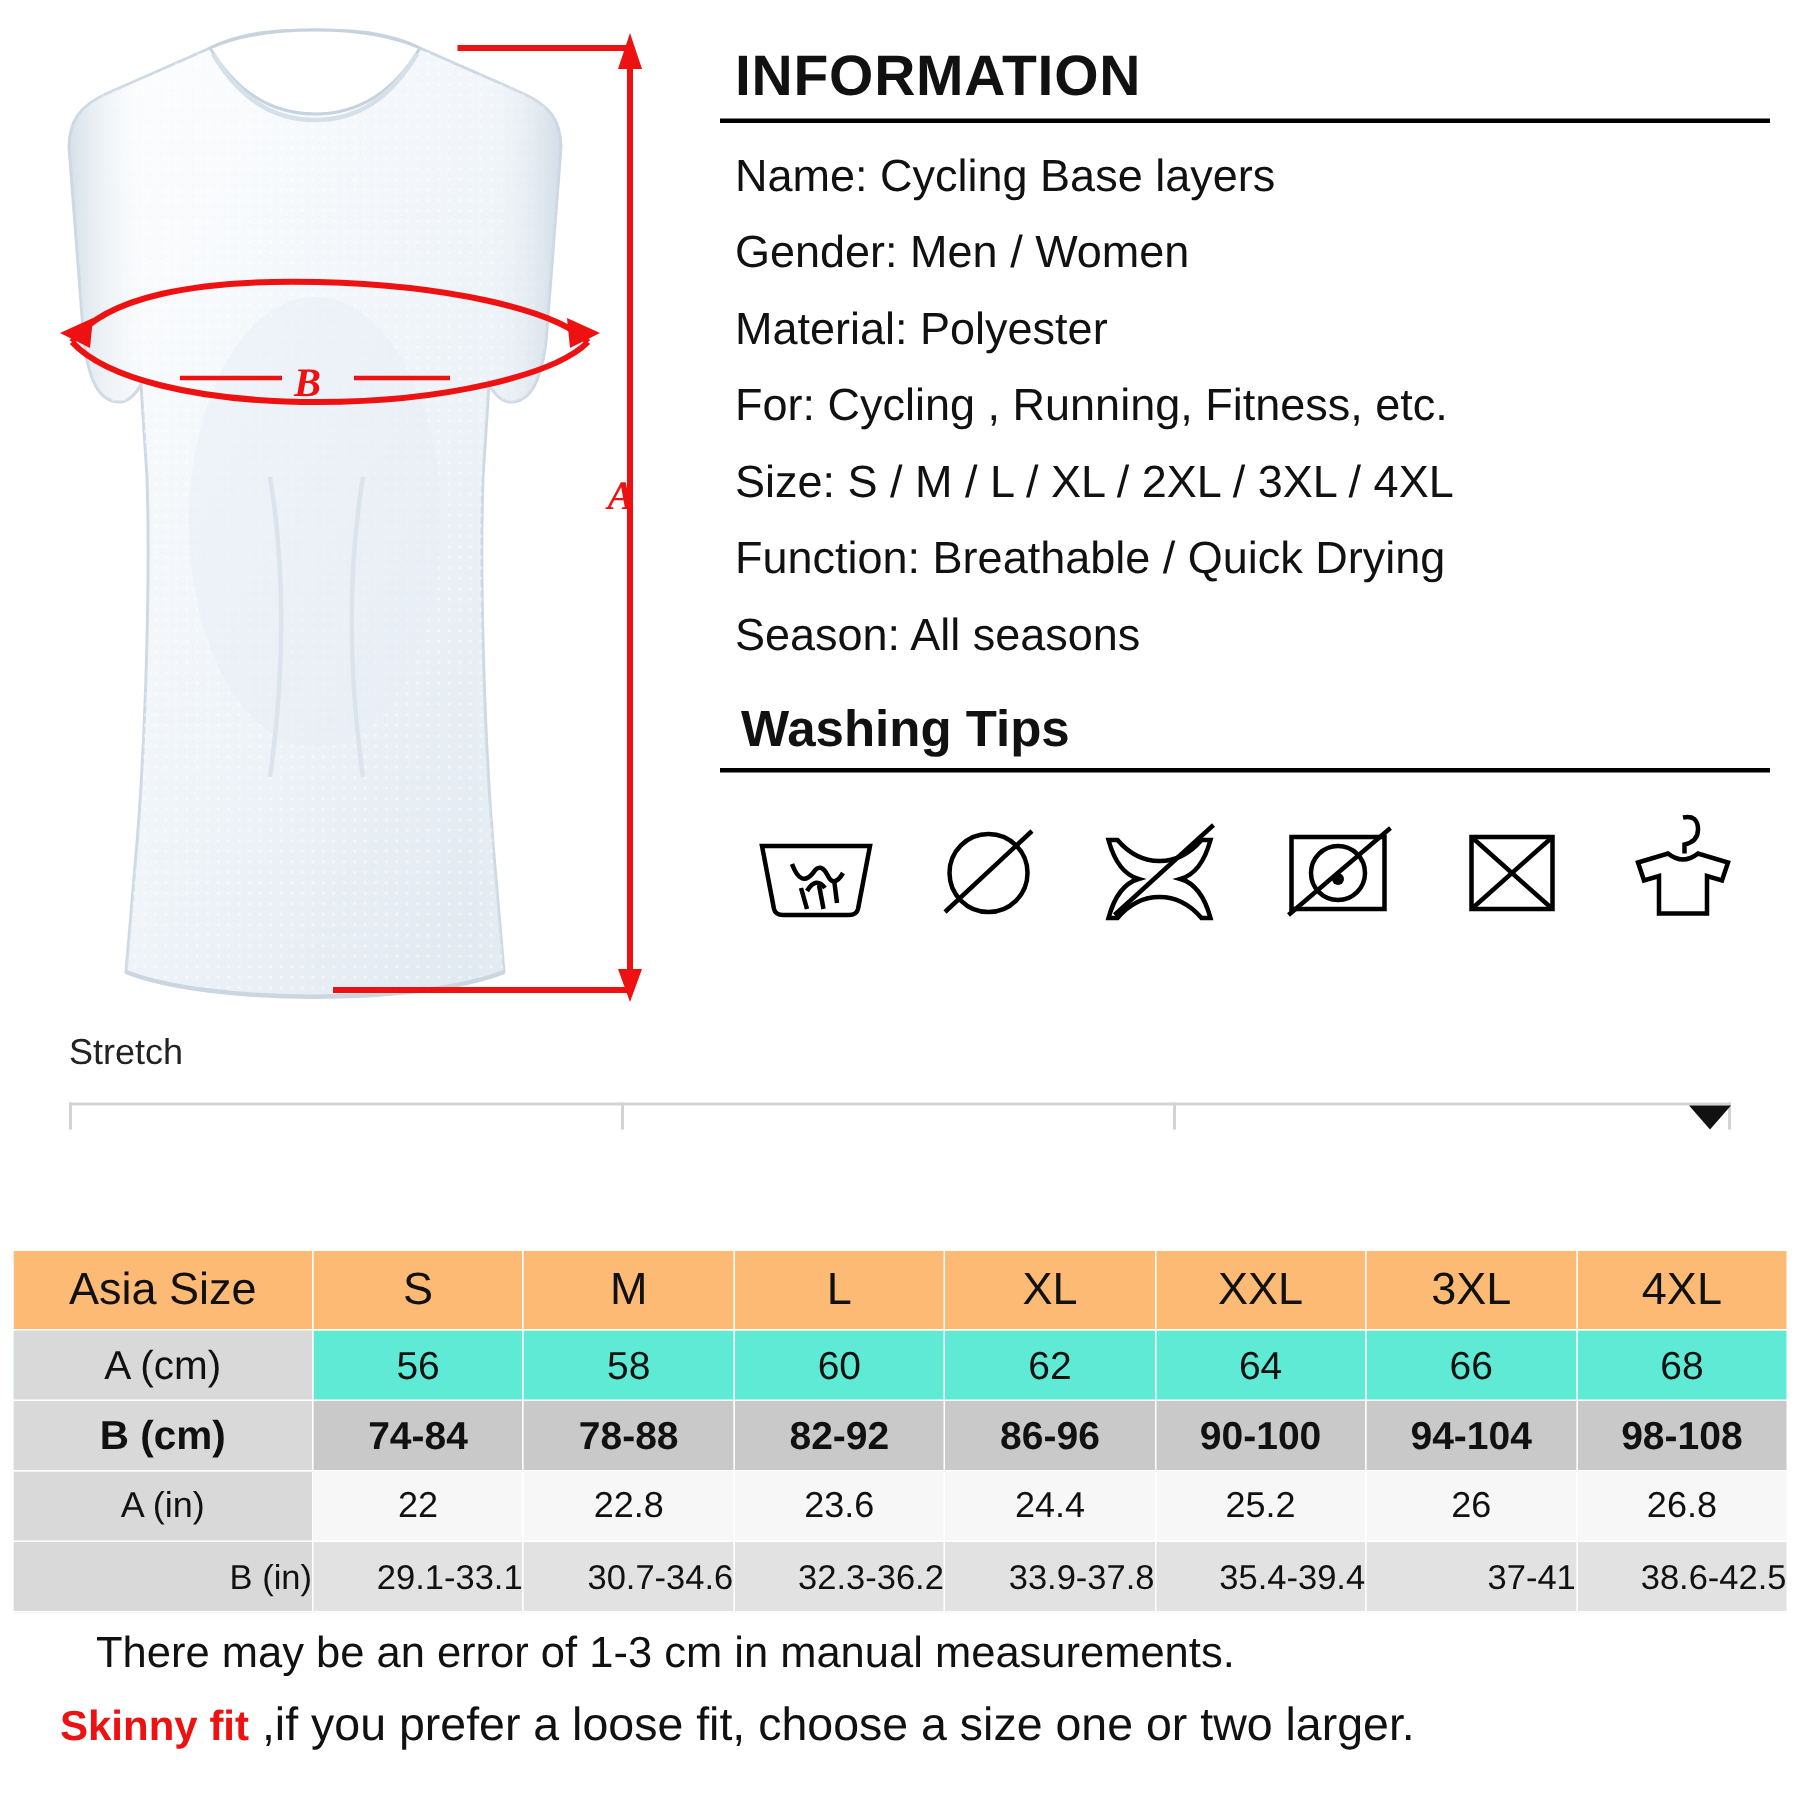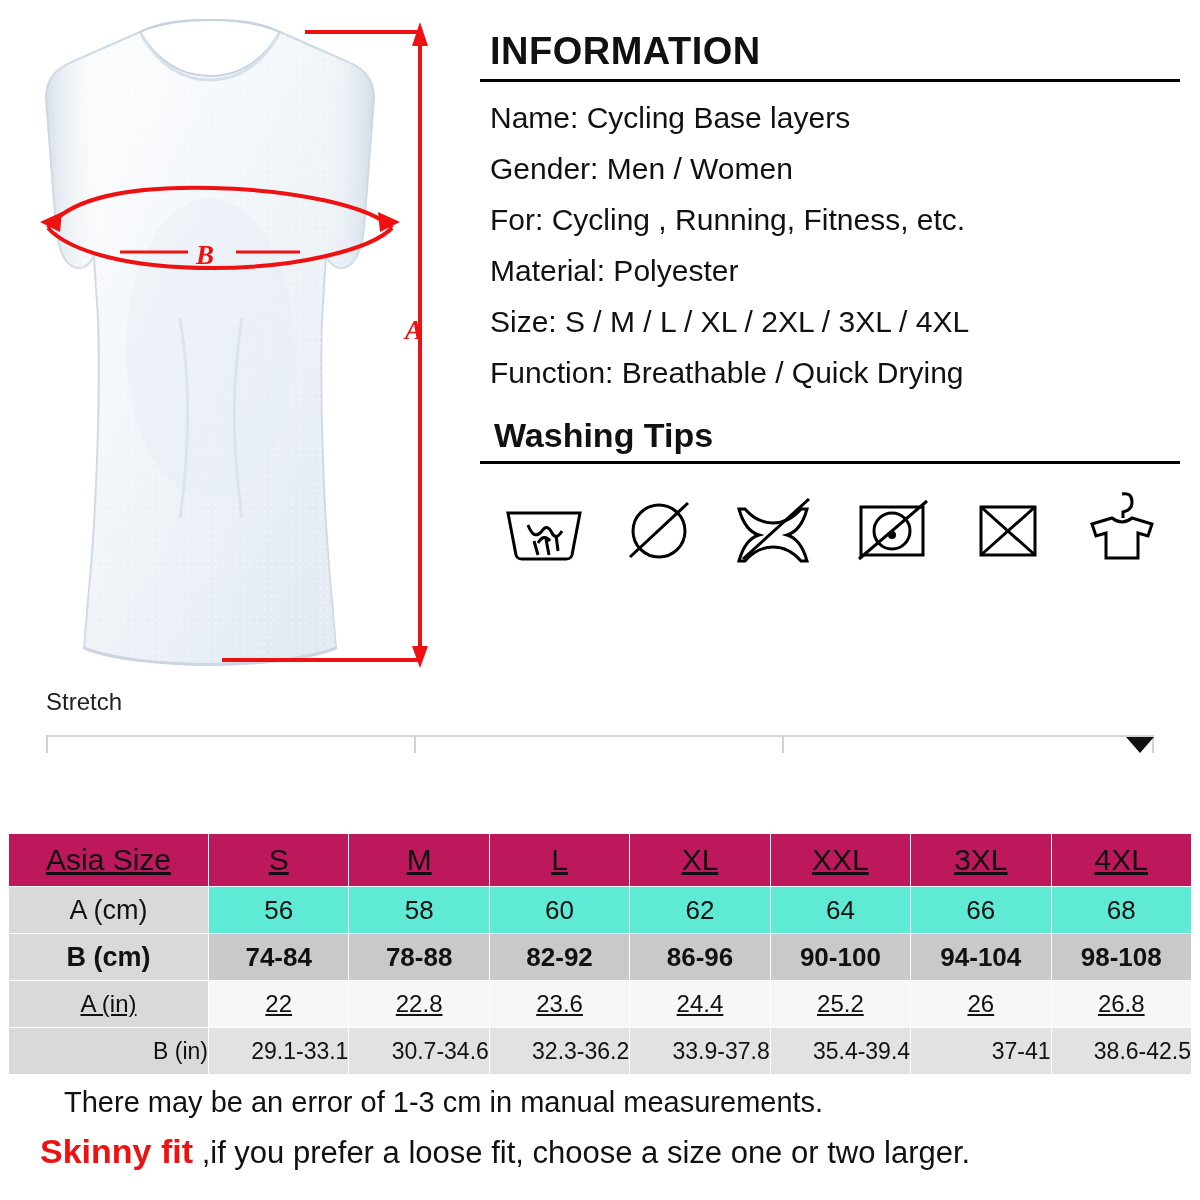--- a/index.html
+++ b/index.html
@@ -131,30 +131,30 @@
     table-layout:fixed;
   }
   td{
     text-align:center;
     font-size:26px;
     height:46px;
     border:1px solid #ffffff;
     padding:0;
   }
   .hdr td{
-    background:#be185d;color:#111;font-size:30px;height:52px;text-decoration:underline;
+    background:#fdba74;color:#111;font-size:30px;height:52px;
   }
   .hdr td.rowhead{font-size:30px;}
   .rowhead{
     background:#d9d9d9;
     font-size:27px;
   }
   .rowA{background:#5eead4;}
   .rowB{background:#c9c9c9;font-weight:bold;}
-  .rowA2{background:#f7f7f7;text-decoration:underline;}
+  .rowA2{background:#f7f7f7;}
   .rowB2{background:#e2e2e2;}
   .rowA2 td, .rowB2 td{font-size:24px;}
   .rowB2 td{font-size:23px;text-align:right;}
   
   .note{
     position:absolute;
     left:40px;top:1086px;
     font-size:29px;
     color:#111;
     margin-left:24px;
@@ -162,21 +162,21 @@
   .fitline{
     position:absolute;
     left:40px;top:1132px;
     font-size:31px;
     color:#111;
     white-space:nowrap;
   }
   .fitline .skinny{
     color:#ee1111;
     font-weight:bold;
-    font-size:34px;
+    font-size:28px;
   }
 </style>
 </head>
 <body>
 
 <div class="top">
 
   <div class="left-pane">
 
     <div class="garment-wrap">
@@ -260,24 +260,25 @@
     <div class="label-B">B</div>
     <div class="stretch-label">Stretch</div>
   </div>
 
   <div class="right-pane">
     <div class="info-title">INFORMATION</div>
     <div class="rule"></div>
     <ul class="info-list">
       <li>Name: Cycling Base layers</li>
       <li>Gender: Men / Women</li>
+      <li>Material: Polyester</li>
       <li>For: Cycling , Running, Fitness, etc.</li>
-      <li>Material: Polyester</li>
       <li>Size:  S / M / L / XL / 2XL / 3XL / 4XL</li>
       <li>Function: Breathable / Quick Drying</li>
+      <li>Season: All seasons</li>
     </ul>
 
     <div class="wash-title">Washing Tips</div>
     <div class="rule"></div>
 
     <div class="wash-icons">
 
       <span>
         <svg width="92" height="72" viewBox="0 0 92 72">
           <path d="M10 22 L82 22 L74 64 Q73 68 68 68 L24 68 Q19 68 18 64 Z" fill="none" stroke="#000" stroke-width="3"></path>

